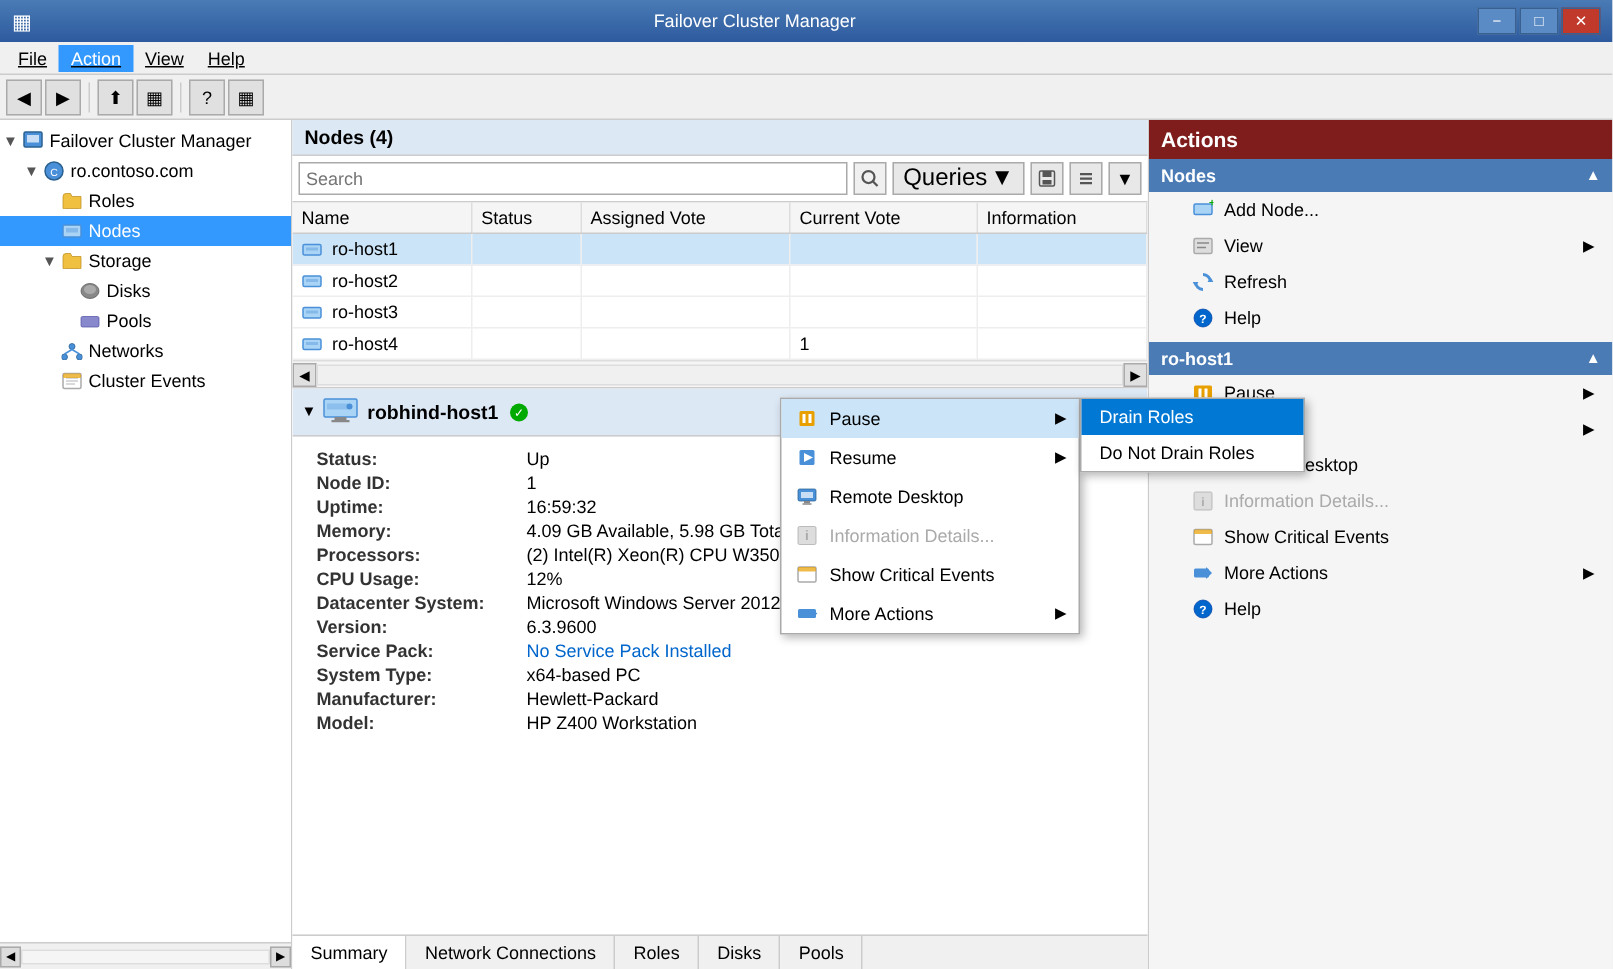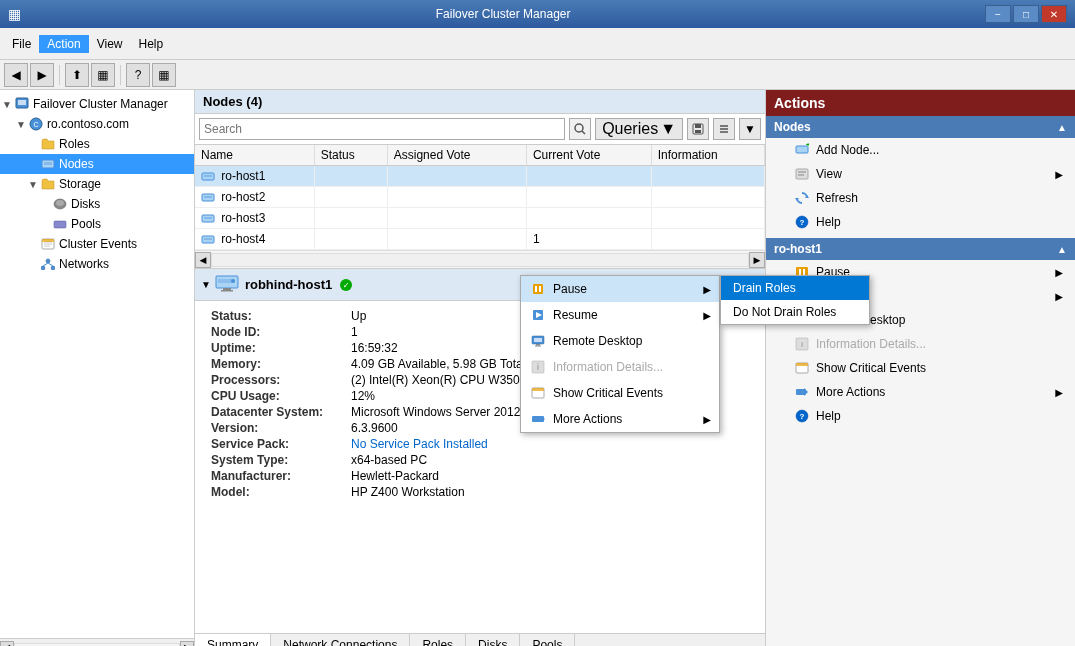--- a/index.html
+++ b/index.html
@@ -6,21 +6,21 @@
     body { font-family: 'Segoe UI', Tahoma, Geneva, Verdana, sans-serif; font-size: 12px; background: #f0f0f0; width: 1075px; height: 646px; overflow: hidden; }
 
     
     .title-bar { background: linear-gradient(to bottom, #4a7bb5, #2d5a9e); color: white; height: 28px; display: flex; align-items: center; justify-content: space-between; padding: 0 8px; }
     .title-bar-title { flex: 1; text-align: center; font-size: 12px; }
     .title-bar-controls { display: flex; gap: 2px; }
     .title-bar-btn { width: 26px; height: 18px; background: #5a8bc4; border: 1px solid #3a6090; color: white; font-size: 10px; display: flex; align-items: center; justify-content: center; cursor: pointer; }
     .title-bar-btn.close { background: #c0392b; }
 
     
-    .menu-bar { background: #f0f0f0; height: 32px; display: flex; align-items: center; padding: 0 4px; border-bottom: 1px solid #ccc; }
+    .menu-bar { background: #f0f0f0; height: 22px; display: flex; align-items: center; padding: 0 4px; border-bottom: 1px solid #ccc; text-decoration: underline; }
     .menu-item { padding: 2px 8px; font-size: 12px; cursor: pointer; }
     .menu-item.active { background: #3399ff; color: white; }
 
     
     .toolbar { background: #f0f0f0; height: 30px; display: flex; align-items: center; padding: 0 4px; border-bottom: 1px solid #ccc; gap: 2px; }
     .toolbar-btn { width: 24px; height: 24px; background: #e0e0e0; border: 1px solid #aaa; display: flex; align-items: center; justify-content: center; cursor: pointer; font-size: 12px; }
     .toolbar-separator { width: 1px; height: 20px; background: #ccc; margin: 0 3px; }
 
     
     .main-container { display: flex; height: calc(646px - 80px); }
@@ -195,41 +195,41 @@
         <svg width="14" height="12" viewBox="0 0 14 12">
             <rect x="1" y="3" width="12" height="7" rx="1" fill="#8888cc" stroke="#5555aa" stroke-width="0.5"></rect>
           </svg>
       </span>
       <span class="tree-label">Pools</span>
     </div>
     <div class="tree-item indent2">
       <span class="tree-expand"> </span>
       <span class="tree-icon">
         <svg width="14" height="12" viewBox="0 0 14 12">
+            <circle cx="7" cy="3" r="2" fill="#4a90d9" stroke="#2a6090" stroke-width="0.5"></circle>
+            <circle cx="2" cy="10" r="2" fill="#4a90d9" stroke="#2a6090" stroke-width="0.5"></circle>
+            <circle cx="12" cy="10" r="2" fill="#4a90d9" stroke="#2a6090" stroke-width="0.5"></circle>
+            <line x1="7" y1="5" x2="2" y2="8" stroke="#4a90d9" stroke-width="1"></line>
+            <line x1="7" y1="5" x2="12" y2="8" stroke="#4a90d9" stroke-width="1"></line>
+          </svg>
+      </span>
+      <span class="tree-label">Networks</span>
+    </div>
+    <div class="tree-item indent2">
+      <span class="tree-expand"> </span>
+      <span class="tree-icon">
+        <svg width="14" height="12" viewBox="0 0 14 12">
             <rect x="1" y="1" width="12" height="10" rx="1" fill="#fff" stroke="#aaa" stroke-width="1"></rect>
             <line x1="3" y1="4" x2="11" y2="4" stroke="#ccc" stroke-width="1"></line>
             <line x1="3" y1="6" x2="11" y2="6" stroke="#ccc" stroke-width="1"></line>
             <line x1="3" y1="8" x2="9" y2="8" stroke="#ccc" stroke-width="1"></line>
             <rect x="1" y="1" width="12" height="3" rx="1" fill="#e8a000" opacity="0.7"></rect>
           </svg>
       </span>
       <span class="tree-label">Cluster Events</span>
-    </div>
-    <div class="tree-item indent2">
-      <span class="tree-expand"> </span>
-      <span class="tree-icon">
-        <svg width="14" height="12" viewBox="0 0 14 12">
-            <circle cx="7" cy="3" r="2" fill="#4a90d9" stroke="#2a6090" stroke-width="0.5"></circle>
-            <circle cx="2" cy="10" r="2" fill="#4a90d9" stroke="#2a6090" stroke-width="0.5"></circle>
-            <circle cx="12" cy="10" r="2" fill="#4a90d9" stroke="#2a6090" stroke-width="0.5"></circle>
-            <line x1="7" y1="5" x2="2" y2="8" stroke="#4a90d9" stroke-width="1"></line>
-            <line x1="7" y1="5" x2="12" y2="8" stroke="#4a90d9" stroke-width="1"></line>
-          </svg>
-      </span>
-      <span class="tree-label">Networks</span>
     </div>
 
     <div style="position:absolute;bottom:0;left:0;right:0;height:18px;background:#f0f0f0;border-top:1px solid #ccc;display:flex;align-items:center;">
       <div style="width:14px;height:14px;background:#ddd;border:1px solid #aaa;display:flex;align-items:center;justify-content:center;font-size:8px;cursor:pointer;">◀</div>
       <div style="flex:1;height:10px;background:#f5f5f5;border:1px solid #ddd;"></div>
       <div style="width:14px;height:14px;background:#ddd;border:1px solid #aaa;display:flex;align-items:center;justify-content:center;font-size:8px;cursor:pointer;">▶</div>
     </div>
   </div>
 
   <div class="center-panel" style="position:relative;">

